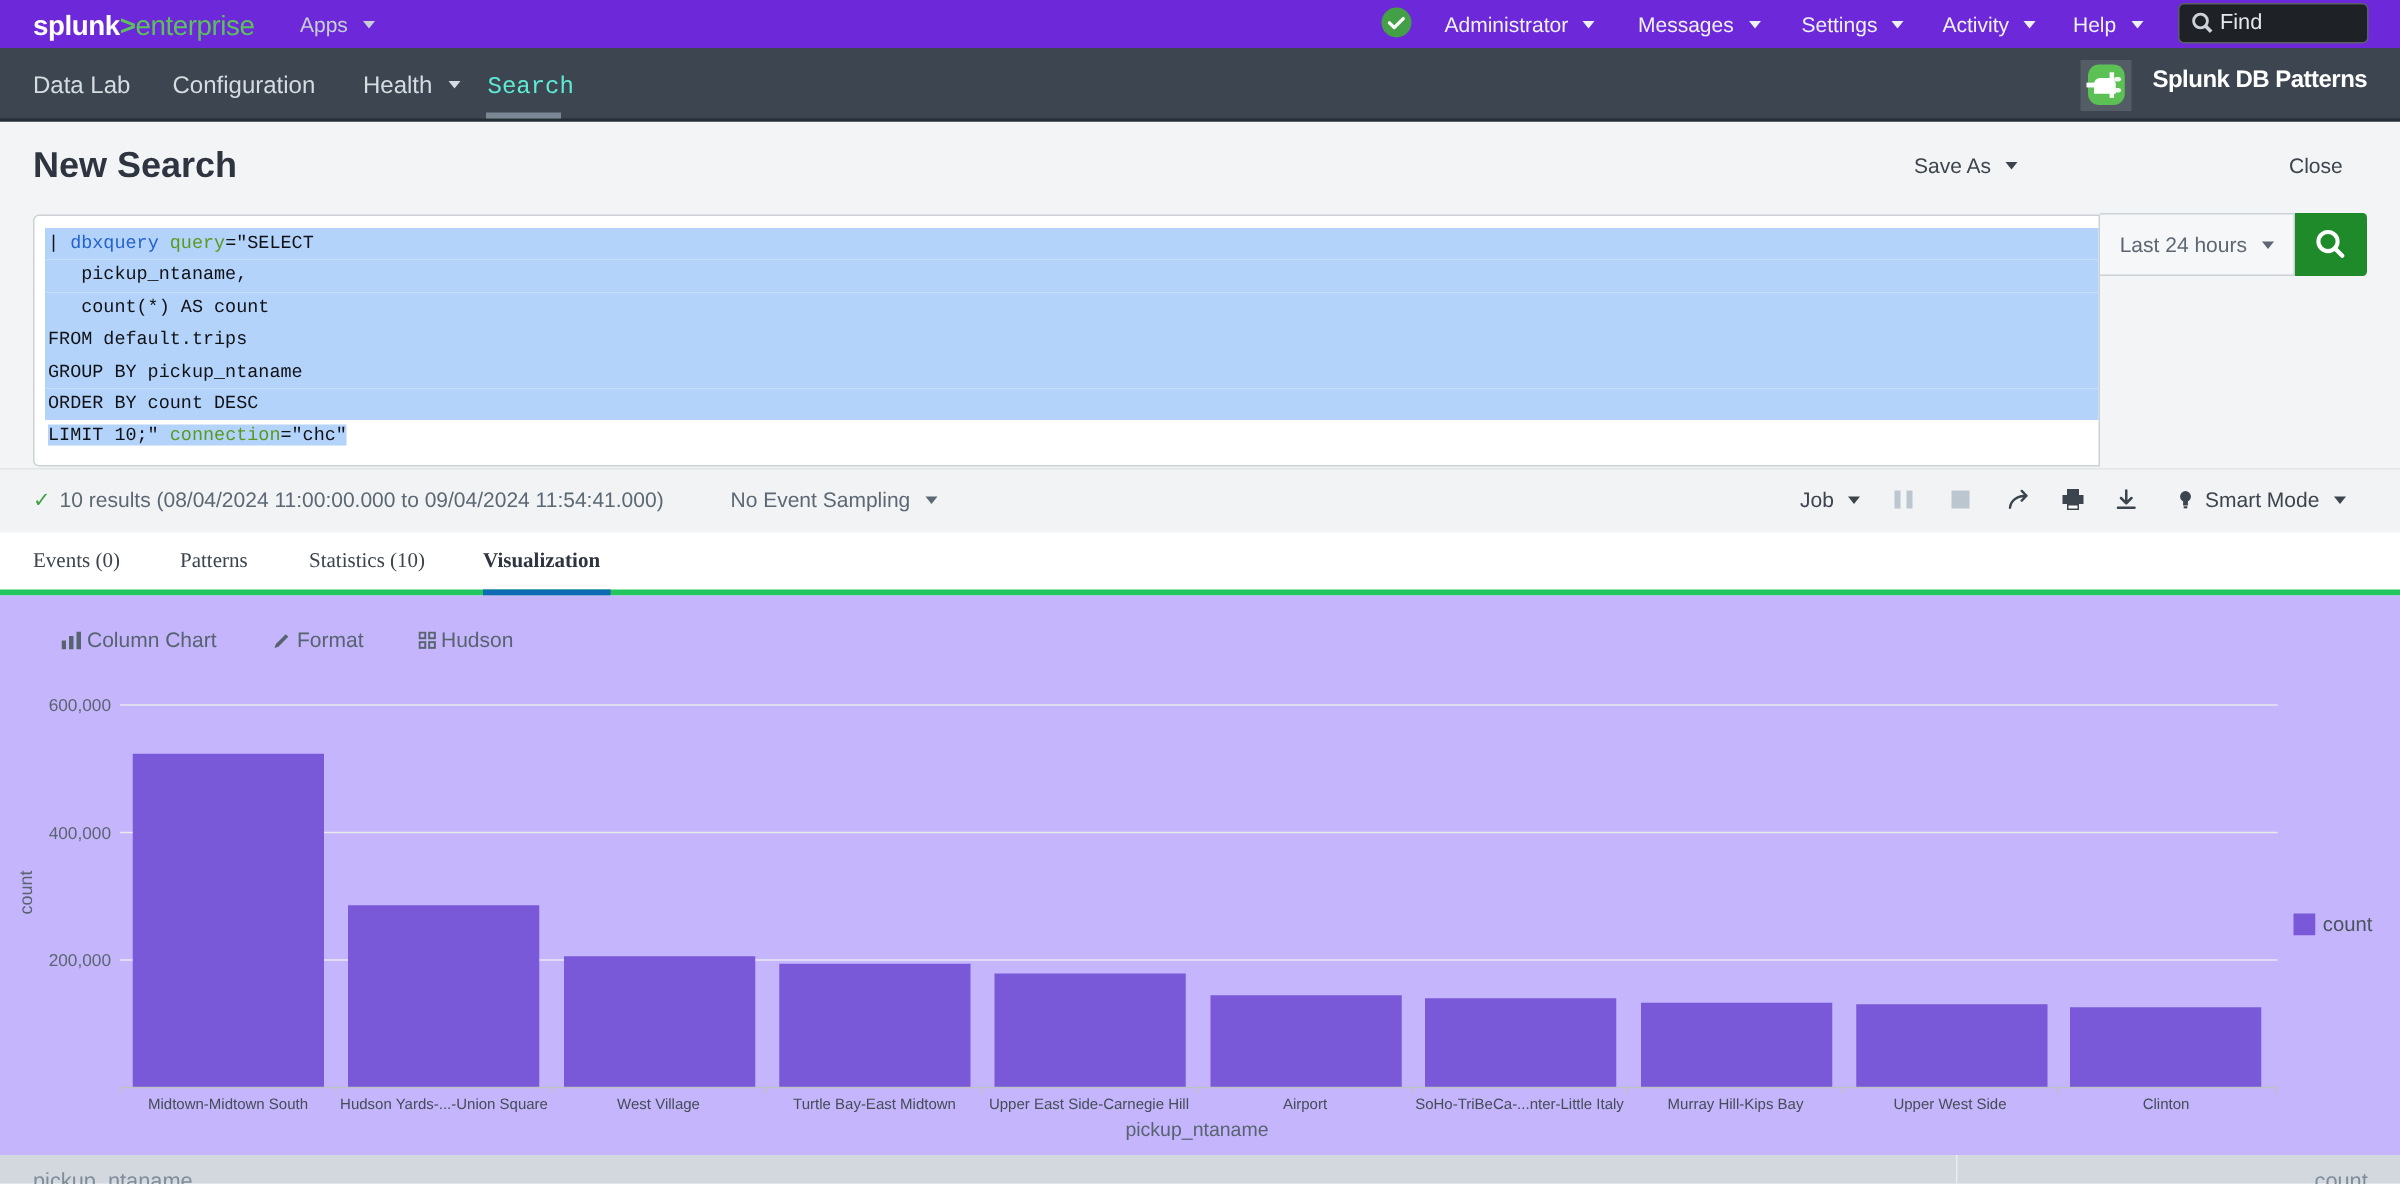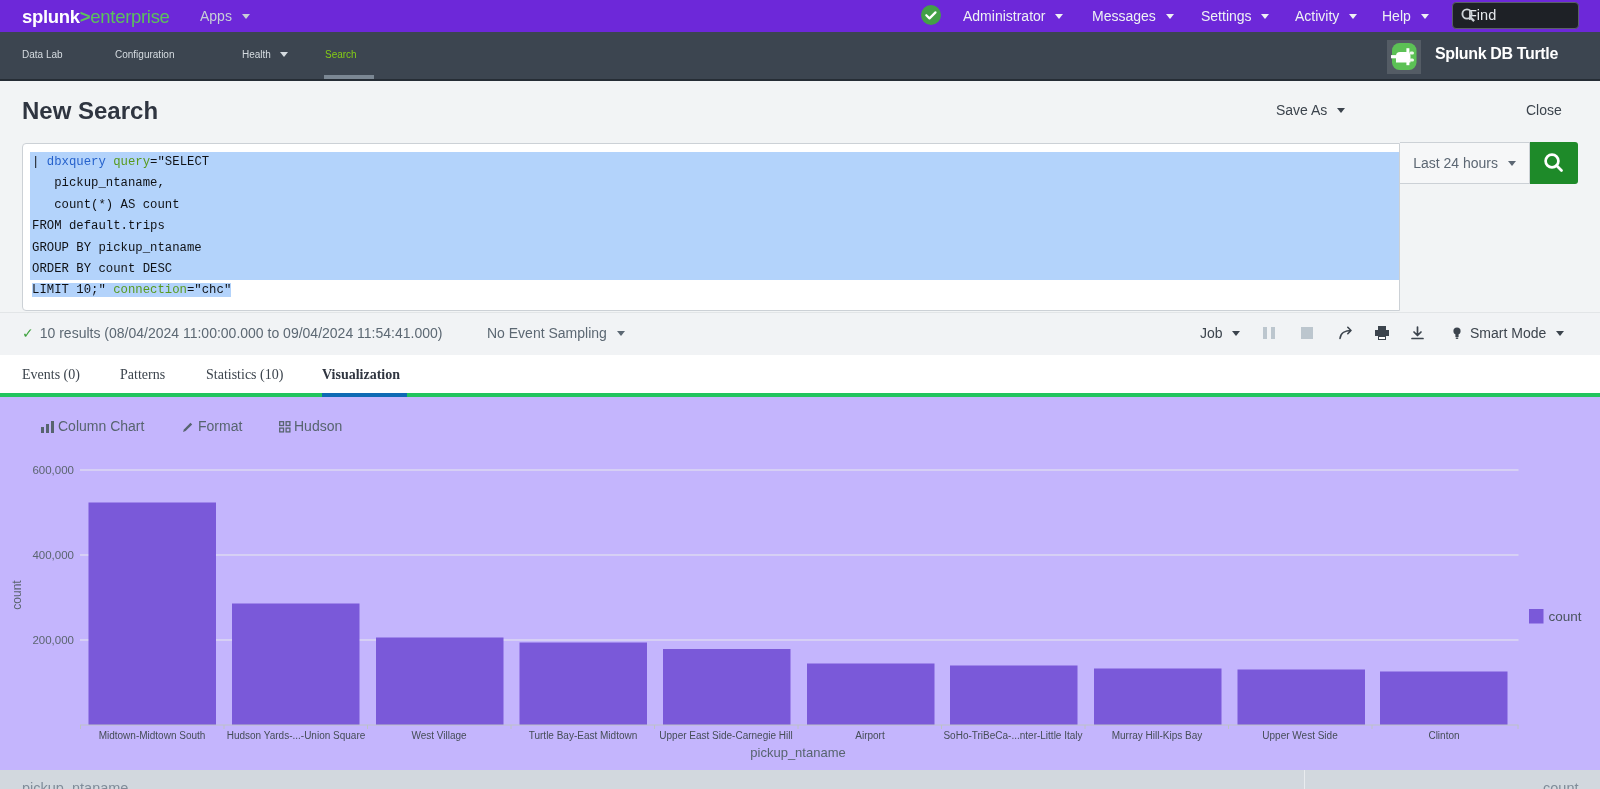--- a/index.html
+++ b/index.html
@@ -7,27 +7,27 @@
 .caret { display:inline-block; width:0; height:0; border-left:4.5px solid transparent; border-right:4.5px solid transparent; border-top:5px solid currentColor; vertical-align:middle; margin-left:6px; position:relative; top:-1px; }
 
 
 #topbar { position:absolute; left:0; top:0; width:1600px; height:32px; background:#6d28d9; }
 #logo { position:absolute; left:22px; top:6px; font-size:18.5px; letter-spacing:-0.3px; color:#fff; font-weight:bold; }
 #logo .gt { color:#5cc05c; font-weight:bold; }
 #logo .ent { color:#5cc05c; font-weight:normal; }
 #apps { position:absolute; left:200px; top:8px; font-size:14px; color:#c7cfd6; }
 #chk { position:absolute; left:920px; top:4px; }
 .topmenu { position:absolute; top:8px; font-size:14px; color:#eef1f4; }
-#find { position:absolute; left:1452px; top:2px; width:127px; height:27px; background:#1e2126; border:1.5px solid #5a6066; border-radius:4px; color:#e4e8eb; font-size:14.5px; line-height:24px; padding-left:15px; }
+#find { position:absolute; left:1452px; top:2px; width:127px; height:27px; background:#1e2126; border:1.5px solid #5a6066; border-radius:4px; color:#e4e8eb; font-size:14.5px; line-height:24px; padding-left:27px; }
 #find svg { position:absolute; left:8px; top:5px; }
 
 
 #appbar { position:absolute; left:0; top:32px; width:1600px; height:49px; background:#3c4550; border-bottom:2px solid #262d35; }
-.navitem { position:absolute; top:17px; font-size:10px; color:#d6dce1; }
-#nav-search { color:#84cc16; }
+.navitem { position:absolute; top:17px; font-size:16px; color:#d6dce1; }
+#nav-search { color:#5eead4;font-family:Liberation Mono, monospace; }
 #nav-underline { position:absolute; left:324px; top:43px; width:50px; height:4px; background:#7b8793; }
 #appicon { position:absolute; left:1387px; top:8px; width:34px; height:34px; background:#545c65; }
 #appname { position:absolute; left:1435px; top:13px; font-size:16px; font-weight:bold; color:#fff; letter-spacing:-0.35px; }
 
 
 #title { position:absolute; left:22px; top:97px; font-size:24px; font-weight:bold; color:#2f3540; }
 .hact { position:absolute; top:102px; font-size:14px; color:#3c444d; }
 #ctv { color:#c3ccd5;margin-top:48px; }
 
 
@@ -98,21 +98,21 @@
   <div id="appicon">
     <svg width="34" height="34" viewBox="0 0 34 34">
       <rect x="5" y="3" width="24.5" height="27" rx="7.5" fill="#5cc155"></rect>
       <rect x="4" y="15.1" width="8" height="3.2" fill="#fff"></rect>
       <path d="M11 10 h6.5 a4 4 0 0 1 4 4 v6.5 a4 4 0 0 1 -4 4 h-6.5 z" fill="#fff" transform="rotate(-90 16.25 17.25)"></path>
       <rect x="19.4" y="8.2" width="3" height="17" fill="#fff"></rect>
       <rect x="22.4" y="11.4" width="4.6" height="3" rx="1.5" fill="#eef8ec"></rect>
       <rect x="22.4" y="18.6" width="4.6" height="3" rx="1.5" fill="#eef8ec"></rect>
     </svg>
   </div>
-  <div id="appname">Splunk DB Turtle</div>
+  <div id="appname">Splunk DB Patterns</div>
 </div>
 
 <div id="title">New Search</div>
 <div class="hact" style="left:1276px;">Save As <span class="caret"></span></div>
 <div class="hact" id="ctv" style="left:1377px;">Create Table View</div>
 <div class="hact" style="left:1526px;">Close</div>
 
 <div id="qbox">
   <div id="query"><div class="ln full"><span>| </span><span class="blu">dbxquery</span> <span class="grn">query</span>="SELECT</div><div class="ln full">   pickup_ntaname,</div><div class="ln full">   count(*) AS count</div><div class="ln full">FROM default.trips</div><div class="ln full">GROUP BY pickup_ntaname</div><div class="ln full">ORDER BY count DESC</div><div class="ln"><span class="sel">LIMIT 10;" <span class="grn">connection</span>="chc"</span></div></div>
 </div>

